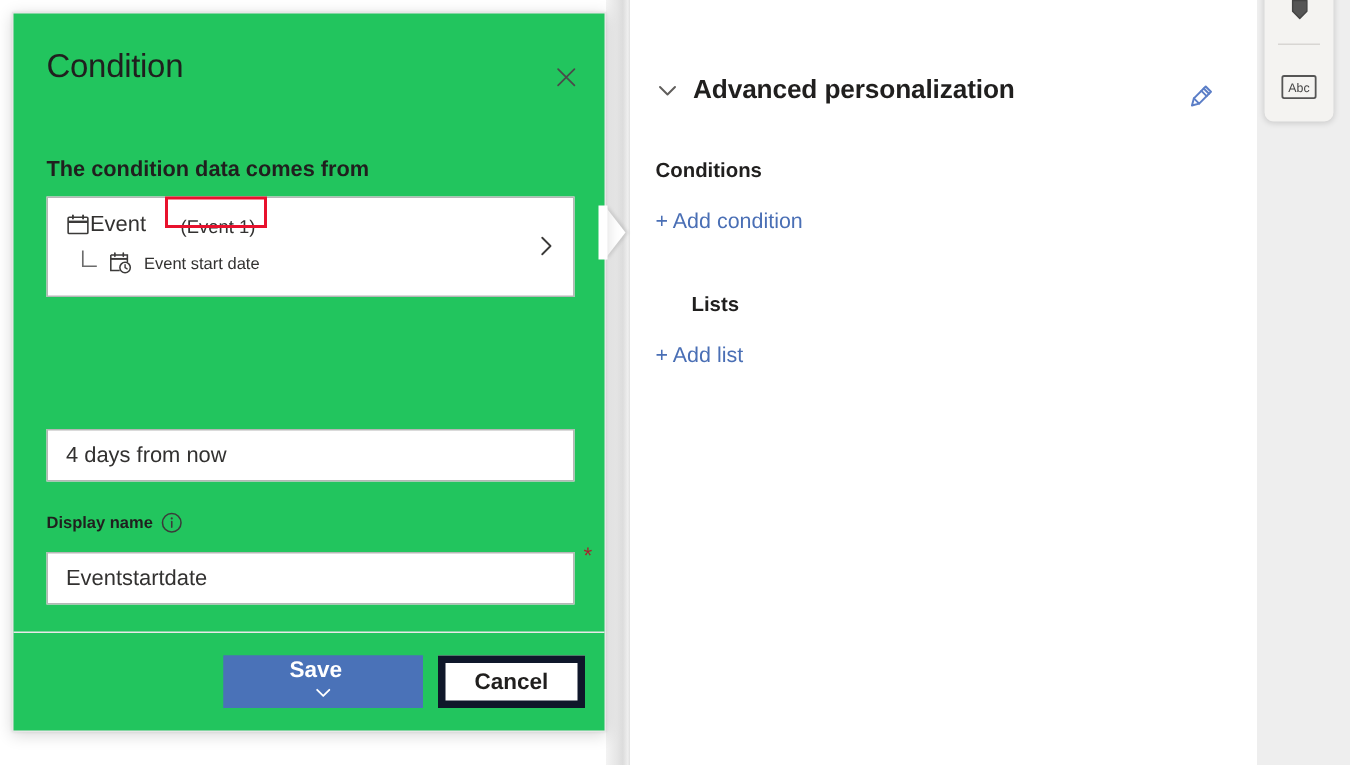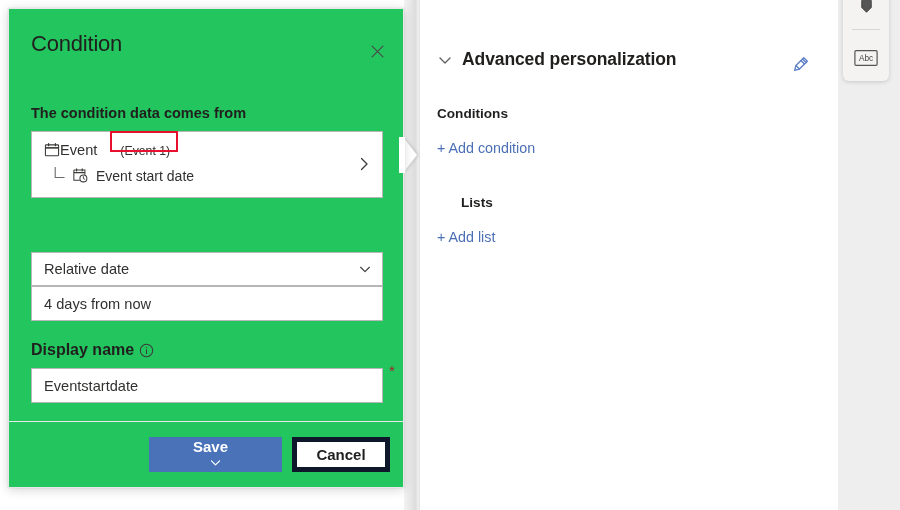--- a/index.html
+++ b/index.html
@@ -213,21 +213,21 @@
 
   .label-display {
     position: absolute;
     left: 22px;
     top: 332px;
     display: flex;
     align-items: center;
     gap: 5px;
   }
   .label-display .txt {
-    font-size: 16px;
+    font-size: 11px;
     font-weight: 700;
     color: #201f1e;
   }
   .info-icon {
     width: 15px;
     height: 15px;
     color: #3b3a39;
     display: block;
   }
 
@@ -264,21 +264,21 @@
     color: #323130;
   }
   .src-paren {
     font-size: 12.3px;
     color: #323130;
     position: relative;
     top: 1px;
     margin-left: 23px;
   }
   .src-sub {
-    font-size: 14px;
+    font-size: 11px;
     color: #323130;
   }
   .elbow {
     width: 11px;
     height: 14px;
     position: relative;
     top: -2px;
   }
   .src-chevron {
     position: absolute;
@@ -510,28 +510,20 @@
       </div>
 
       <span class="src-chevron">
         <svg width="14" height="16" viewBox="0 0 14 16" fill="none" stroke="currentColor" stroke-width="1.25">
           <path d="M4.5 2.5 L10 8 L4.5 13.5" stroke-linecap="round" stroke-linejoin="round"></path>
         </svg>
       </span>
     </div>
 
 
-    <div class="sel sel-reldate">
-      <span class="val">Relative date</span>
-      <span class="chev">
-        <svg width="14" height="14" viewBox="0 0 16 16" fill="none" stroke="currentColor" stroke-width="1.25">
-          <path d="M3 6 L8 11 L13 6" stroke-linecap="round" stroke-linejoin="round"></path>
-        </svg>
-      </span>
-    </div>
 
     <div class="sel sel-relvalue">
       <span class="val">4 days from now</span>
     </div>
 
     <div class="label-display">
       <span class="txt">Display name</span>
       <span>
         <svg class="info-icon" viewBox="0 0 16 16" fill="none" stroke="currentColor" stroke-width="1.1">
           <circle cx="8" cy="8" r="6.6"></circle>

